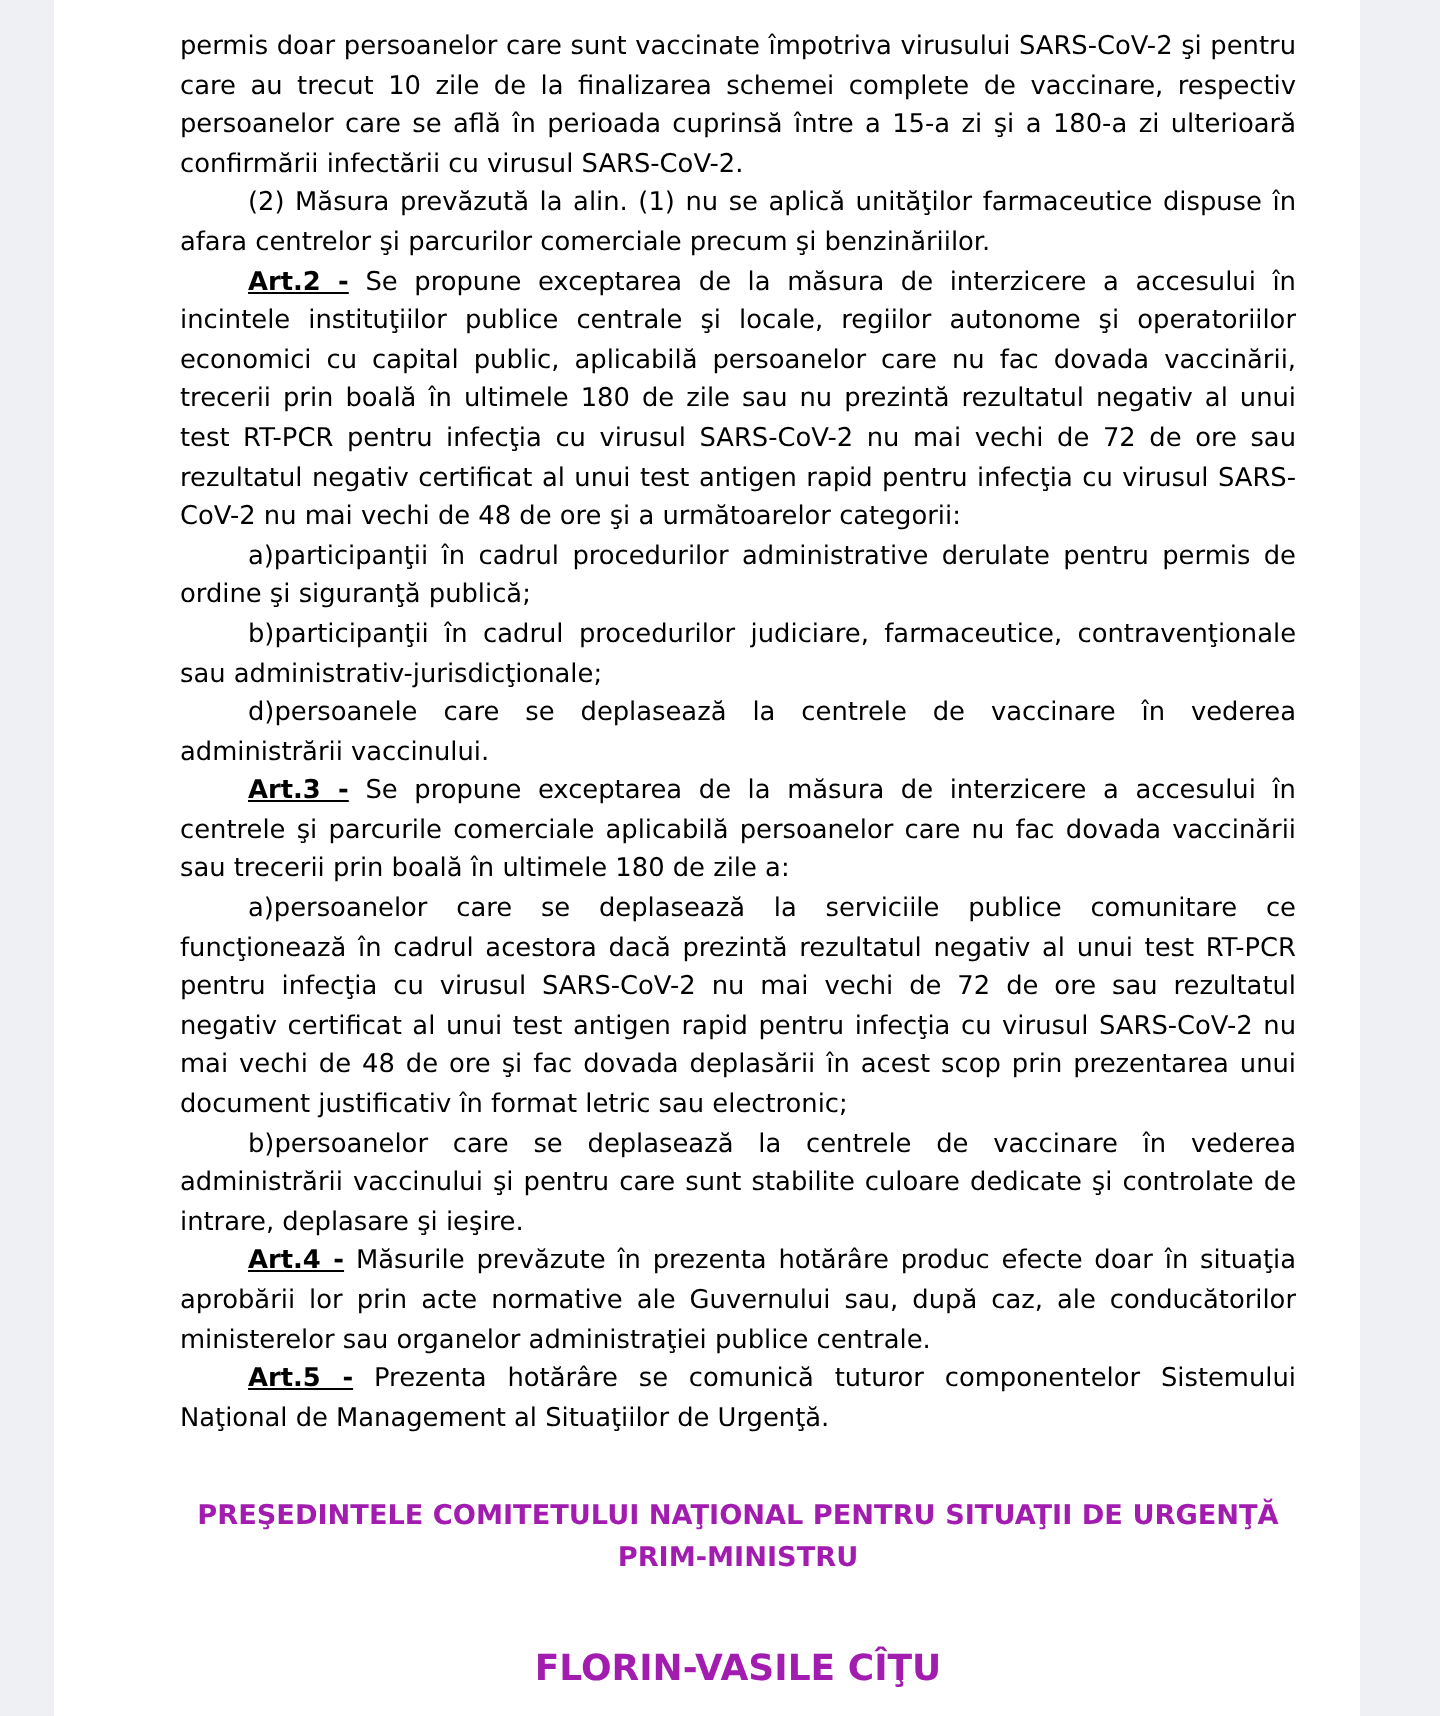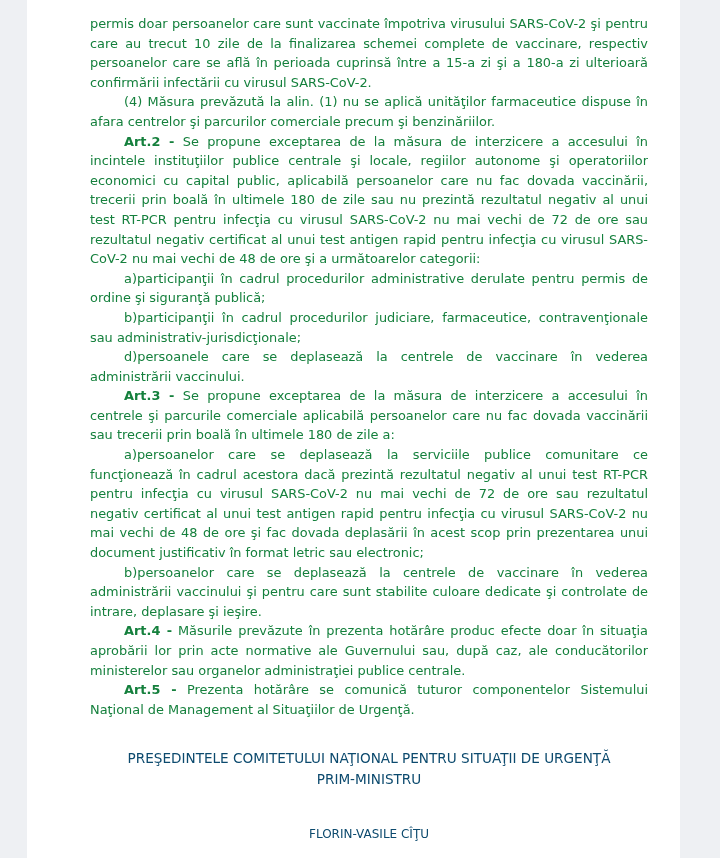--- a/index.html
+++ b/index.html
@@ -36,44 +36,45 @@
   }
   .doc p {
     margin: 0;
     padding: 0;
   }
   .doc p.indent {
     text-indent: 34px;
   }
   .doc b.lead {
     font-weight: bold;
+    text-decoration: underline;
   }
   .sig {
     position: absolute;
     left: 63px;
     top: 748px;
     width: 558px;
     text-align: center;
-    color: #0c4a6e;
-    font-weight: normal;
+    color: #a21caf;
+    font-weight: bold;
     font-size: 13.6px;
     line-height: 21px;
   }
   .sig .name {
     margin-top: 34px;
-    font-size: 12px;
+    font-size: 18px;
   }
 </style>
 </head>
 <body style="background: rgb(238, 240, 243);">
 
 <div class="paper" style="background: rgb(255, 255, 255);">
-  <div class="doc" style="color: #15803d;">
+  <div class="doc" style="color: #000000;">
       <p class=""><span>permis doar persoanelor care sunt vaccinate împotriva virusului SARS-CoV-2 şi pentru care au trecut 10 zile de la finalizarea schemei complete de vaccinare, respectiv persoanelor care se află în perioada cuprinsă între a 15-a zi şi a 180-a zi ulterioară confirmării infectării cu virusul SARS-CoV-2.</span></p>
-      <p class="indent"><span>(4) Măsura prevăzută la alin. (1) nu se aplică unităţilor farmaceutice dispuse în afara centrelor şi parcurilor comerciale precum şi benzinăriilor.</span></p>
+      <p class="indent"><span>(2) Măsura prevăzută la alin. (1) nu se aplică unităţilor farmaceutice dispuse în afara centrelor şi parcurilor comerciale precum şi benzinăriilor.</span></p>
       <p class="indent"><b class="lead">Art.2 -</b> <span>Se propune exceptarea de la măsura de interzicere a accesului în incintele instituţiilor publice centrale şi locale, regiilor autonome şi operatoriilor economici cu capital public, aplicabilă persoanelor care nu fac dovada vaccinării, trecerii prin boală în ultimele 180 de zile sau nu prezintă rezultatul negativ al unui test RT-PCR pentru infecţia cu virusul SARS-CoV-2 nu mai vechi de 72 de ore sau rezultatul negativ certificat al unui test antigen rapid pentru infecţia cu virusul SARS-CoV-2 nu mai vechi de 48 de ore şi a următoarelor categorii:</span></p>
       <p class="indent"><span>a)participanţii în cadrul procedurilor administrative derulate pentru permis de ordine şi siguranţă publică;</span></p>
       <p class="indent"><span>b)participanţii în cadrul procedurilor judiciare, farmaceutice, contravenţionale sau administrativ-jurisdicţionale;</span></p>
       <p class="indent"><span>d)persoanele care se deplasează la centrele de vaccinare în vederea administrării vaccinului.</span></p>
       <p class="indent"><b class="lead">Art.3 -</b> <span>Se propune exceptarea de la măsura de interzicere a accesului în centrele şi parcurile comerciale aplicabilă persoanelor care nu fac dovada vaccinării sau trecerii prin boală în ultimele 180 de zile a:</span></p>
       <p class="indent"><span>a)persoanelor care se deplasează la serviciile publice comunitare ce funcţionează în cadrul acestora dacă prezintă rezultatul negativ al unui test RT-PCR pentru infecţia cu virusul SARS-CoV-2 nu mai vechi de 72 de ore sau rezultatul negativ certificat al unui test antigen rapid pentru infecţia cu virusul SARS-CoV-2 nu mai vechi de 48 de ore şi fac dovada deplasării în acest scop prin prezentarea unui document justificativ în format letric sau electronic;</span></p>
       <p class="indent"><span>b)persoanelor care se deplasează la centrele de vaccinare în vederea administrării vaccinului şi pentru care sunt stabilite culoare dedicate şi controlate de intrare, deplasare şi ieşire.</span></p>
       <p class="indent"><b class="lead">Art.4 -</b> <span>Măsurile prevăzute în prezenta hotărâre produc efecte doar în situaţia aprobării lor prin acte normative ale Guvernului sau, după caz, ale conducătorilor ministerelor sau organelor administraţiei publice centrale.</span></p>
       <p class="indent"><b class="lead">Art.5 -</b> <span>Prezenta hotărâre se comunică tuturor componentelor Sistemului Naţional de Management al Situaţiilor de Urgenţă.</span></p>
     </div>

